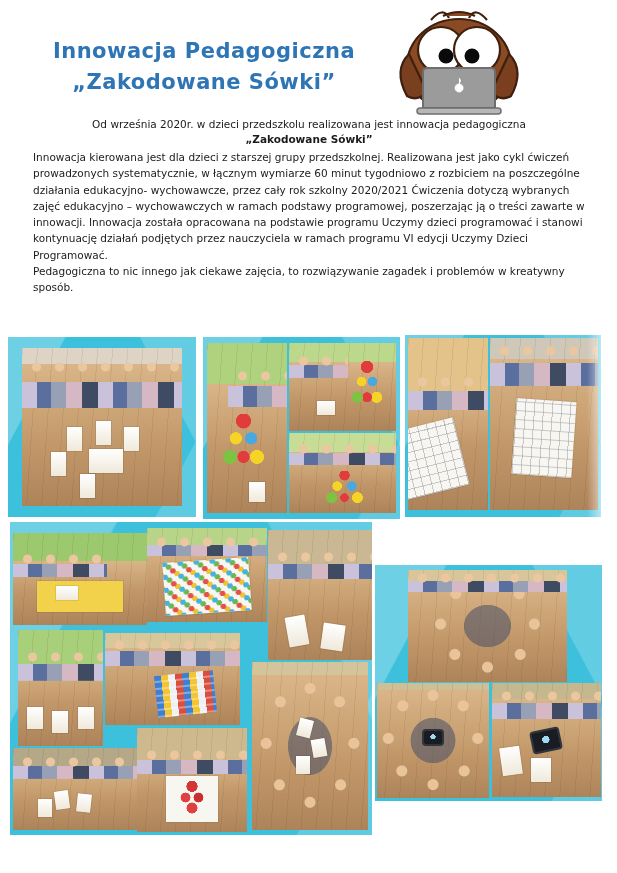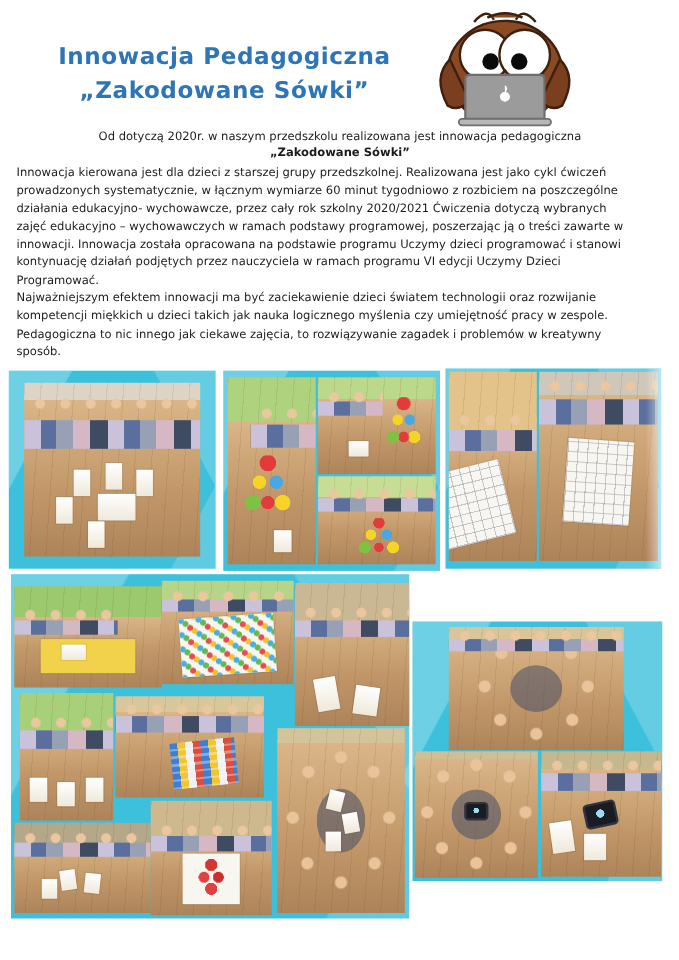--- a/index.html
+++ b/index.html
@@ -7,21 +7,21 @@
         font-family:"DejaVu Sans",sans-serif;border-bottom:1px solid #dcdcdc;}
 
   
   .title{position:absolute;left:28px;top:36px;width:352px;text-align:center;
          color:#2e75b6;font-weight:bold;font-size:21px;line-height:31px;letter-spacing:.5px;}
   .owl{position:absolute;left:383px;top:4px;width:152px;height:114px;}
 
   .intro{position:absolute;left:28px;top:117px;width:562px;text-align:center;
          color:#1b1b1b;font-size:10.5px;line-height:15px;}
   .intro .b{font-weight:bold;}
-  .bodytext{position:absolute;left:15px;top:149px;width:562px;color:#1b1b1b;
+  .bodytext{position:absolute;left:33px;top:149px;width:562px;color:#1b1b1b;
             font-size:10.5px;line-height:16.3px;}
   .bodytext p{margin:0;}
 
   
   .panel{position:absolute;background:#3cc0dc;}
   .facets{position:absolute;inset:0;pointer-events:none;background:
      linear-gradient(118deg, rgba(255,255,255,.25) 0 20%, rgba(255,255,255,0) 20.5%),
      linear-gradient(298deg, rgba(255,255,255,.18) 0 14%, rgba(255,255,255,0) 14.5%),
      linear-gradient(62deg, rgba(255,255,255,0) 80%, rgba(255,255,255,.20) 80.5%);}
   .photo{position:absolute;overflow:hidden;background-image:
@@ -112,27 +112,26 @@
       </g>
       <g>
         <path d="M44 64 L108 64 Q112 64 112 68 L112 104 L40 104 L40 68 Q40 64 44 64 Z" fill="#9b9b9b" stroke="#6e6e6e" stroke-width="2"></path>
         <rect x="34" y="104" width="84" height="6" rx="3" fill="#b7b7b7" stroke="#6e6e6e" stroke-width="1.5"></rect>
         <path d="M76 80 a4 4 0 1 0 .1 0 M76 80 q3-4 0-6" fill="#ffffff" stroke="#ffffff" stroke-width="1"></path>
       </g>
     </svg>
   </div>
 
   <div class="intro">
-    <div>Od dotyczą 2020r. w naszym przedszkolu realizowana jest innowacja  pedagogiczna</div>
+    <div>Od września 2020r. w dzieci przedszkolu realizowana jest innowacja  pedagogiczna</div>
     <div class="b">„Zakodowane Sówki”</div>
   </div>
 
   <div class="bodytext">
     <p>Innowacja  kierowana jest dla dzieci z starszej  grupy przedszkolnej. Realizowana jest  jako cykl ćwiczeń prowadzonych systematycznie, w łącznym wymiarze 60 minut tygodniowo z rozbiciem na poszczególne działania edukacyjno- wychowawcze, przez cały rok szkolny 2020/2021 Ćwiczenia dotyczą  wybranych zajęć edukacyjno – wychowawczych w ramach podstawy programowej, poszerzając ją o treści zawarte w innowacji. Innowacja  została opracowana na podstawie programu Uczymy dzieci programować i stanowi kontynuację działań podjętych przez nauczyciela w ramach programu VI edycji Uczymy Dzieci Programować.</p>
-    <p>Najważniejszym efektem  innowacji ma być zaciekawienie dzieci światem technologii oraz rozwijanie kompetencji miękkich u dzieci takich jak nauka logicznego myślenia czy umiejętność pracy w zespole.</p>
     <p> Pedagogiczna to nic innego jak ciekawe zajęcia, to rozwiązywanie zagadek i problemów w kreatywny sposób.</p>
   </div>
 
   <div class="panel panel1">
     <div class="facets"></div>
     <div class="photo" style="left:14px;top:11px;width:160px;height:158px;--wall:#ddd4c6;--wallh:10%;" title="Dzieci siedzą w kręgu na podłodze wokół kart ze zwierzętami i układanki z trasą kodowania">
       <div class="kids" style="left:0;top:8%;width:100%;height:30%;"></div>
       <div class="card" style="left:28%;top:50%;width:15px;height:24px;"></div>
       <div class="card" style="left:46%;top:46%;width:15px;height:24px;"></div>
       <div class="card" style="left:64%;top:50%;width:15px;height:24px;"></div>

